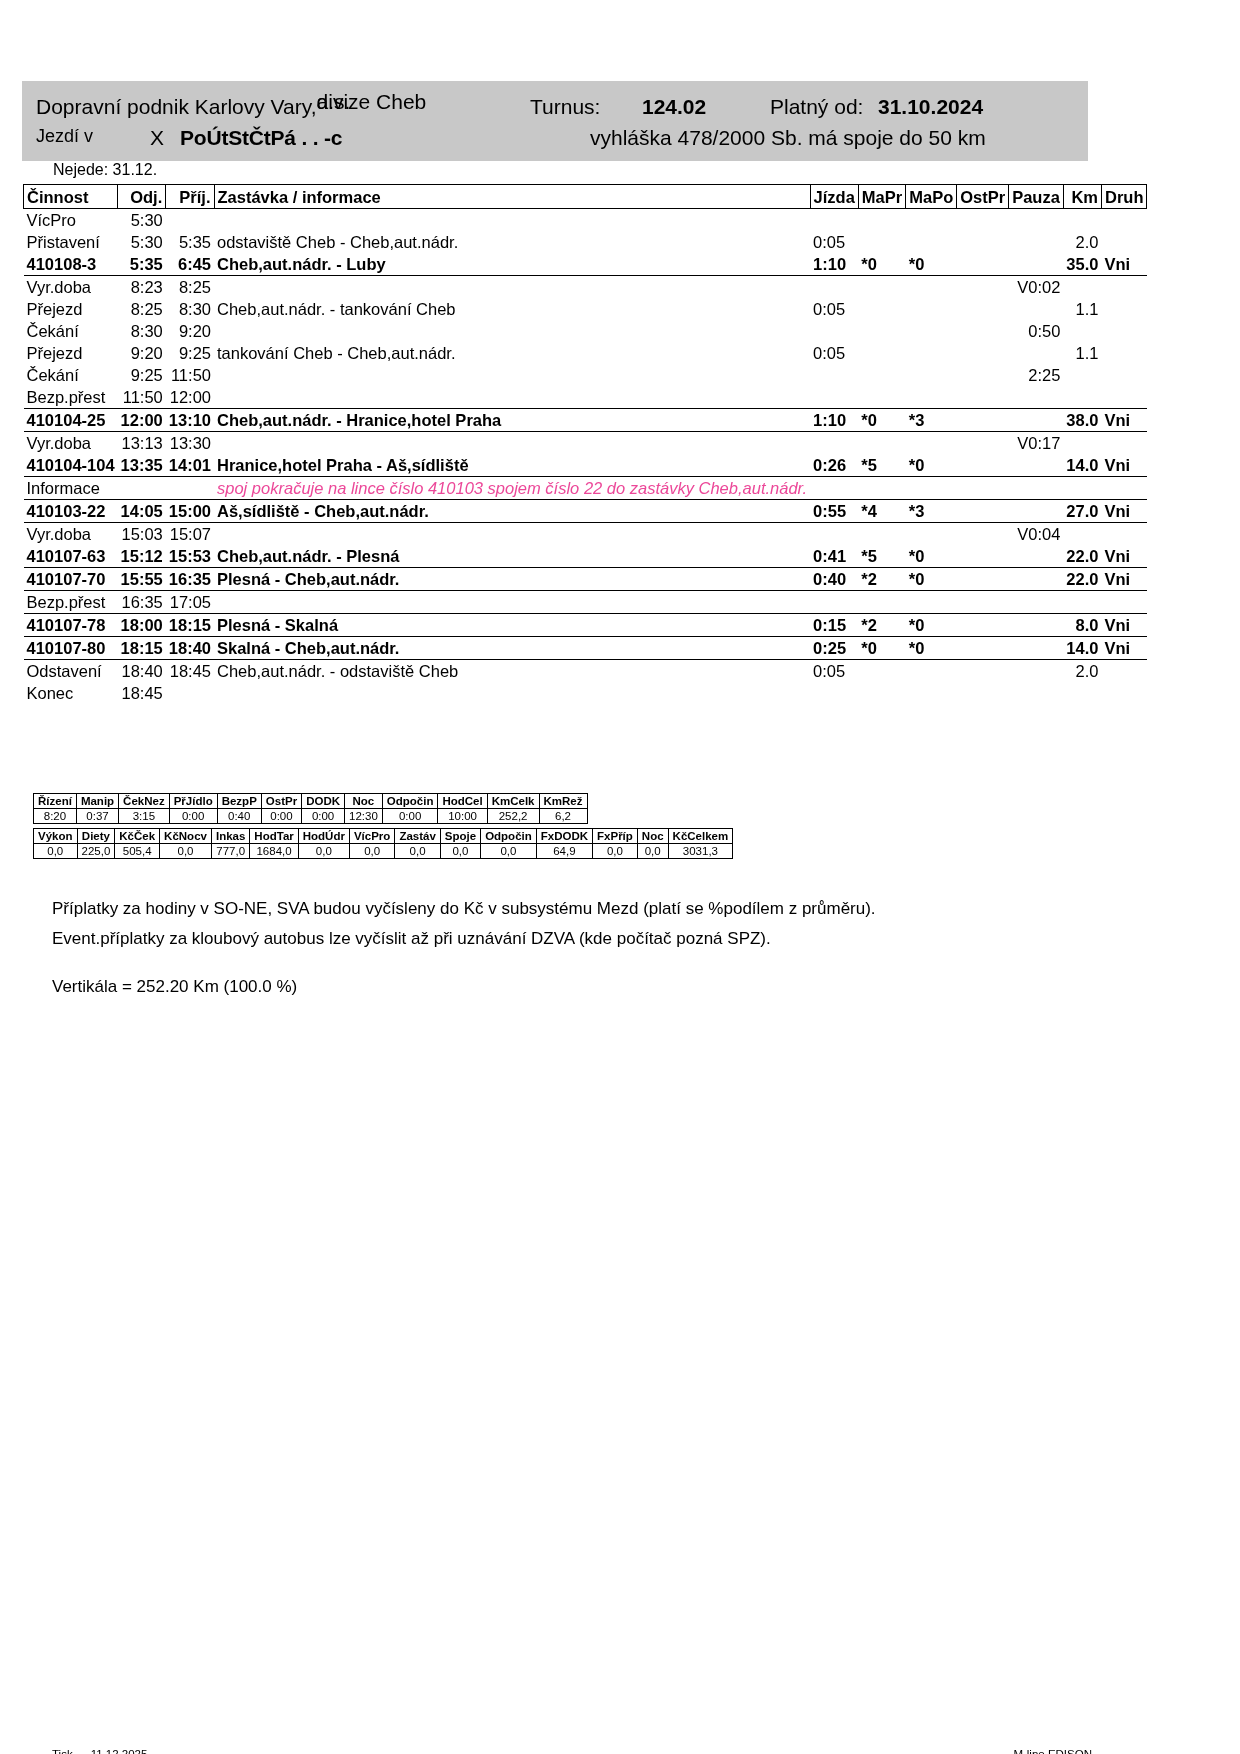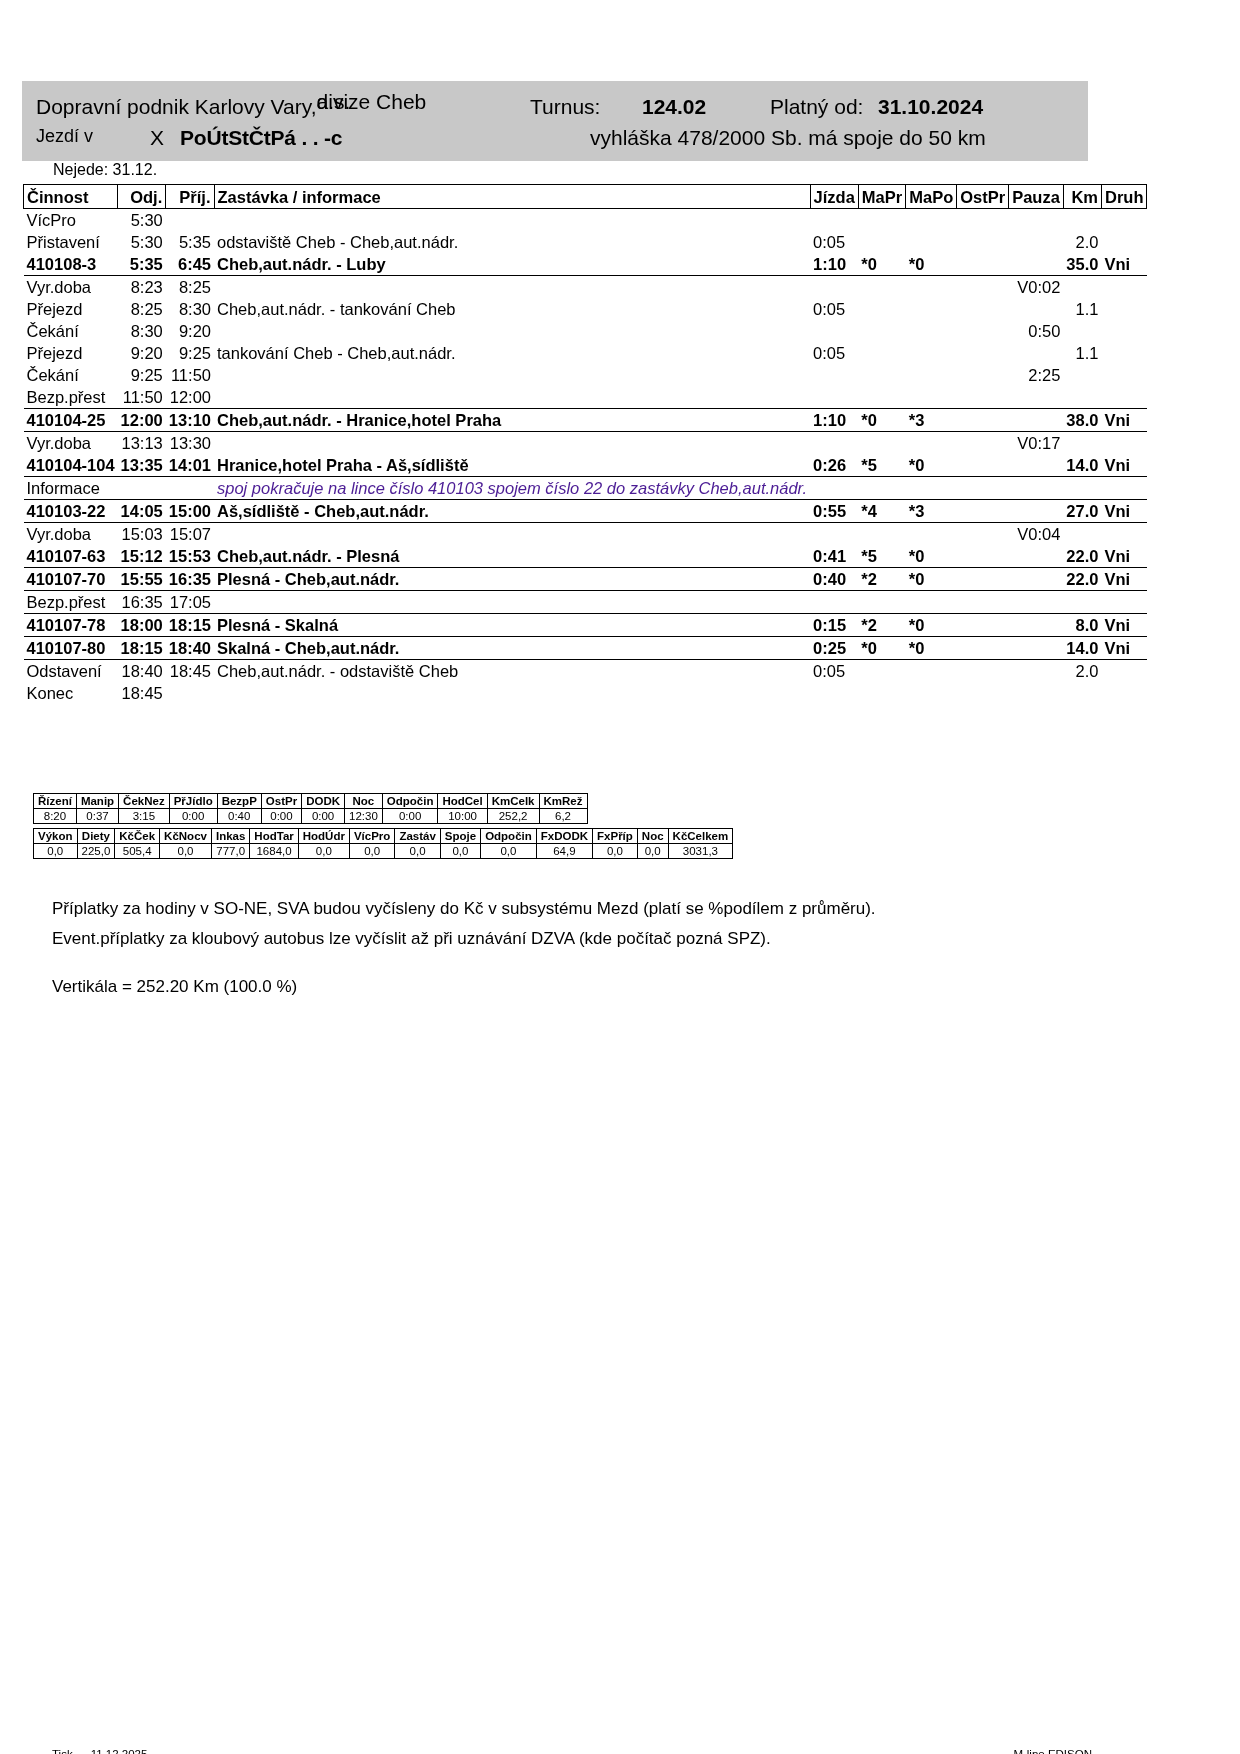--- a/index.html
+++ b/index.html
@@ -114,21 +114,21 @@
   td.c-zast    { width: 390px; text-align: left; }
   td.c-jizda   { width: 52px;  text-align: left; }
   td.c-mapr    { width: 48px;  text-align: left; }
   td.c-mapo    { width: 56px;  text-align: left; }
   td.c-ostpr   { width: 56px;  text-align: left; }
   td.c-pauza   { width: 56px;  text-align: right; }
   td.c-km      { width: 62px;  text-align: right; }
   td.c-druh    { width: 44px;  text-align: left; padding-left: 9px; }
 
   td.info-note {
-    color: #4c1d95;
+    color: #ec4899;
     font-style: italic;
     font-weight: normal;
     text-align: left;
     padding-left: 0;
   }
 
   
   .sum-table {
     position: absolute;
     border-collapse: collapse;

